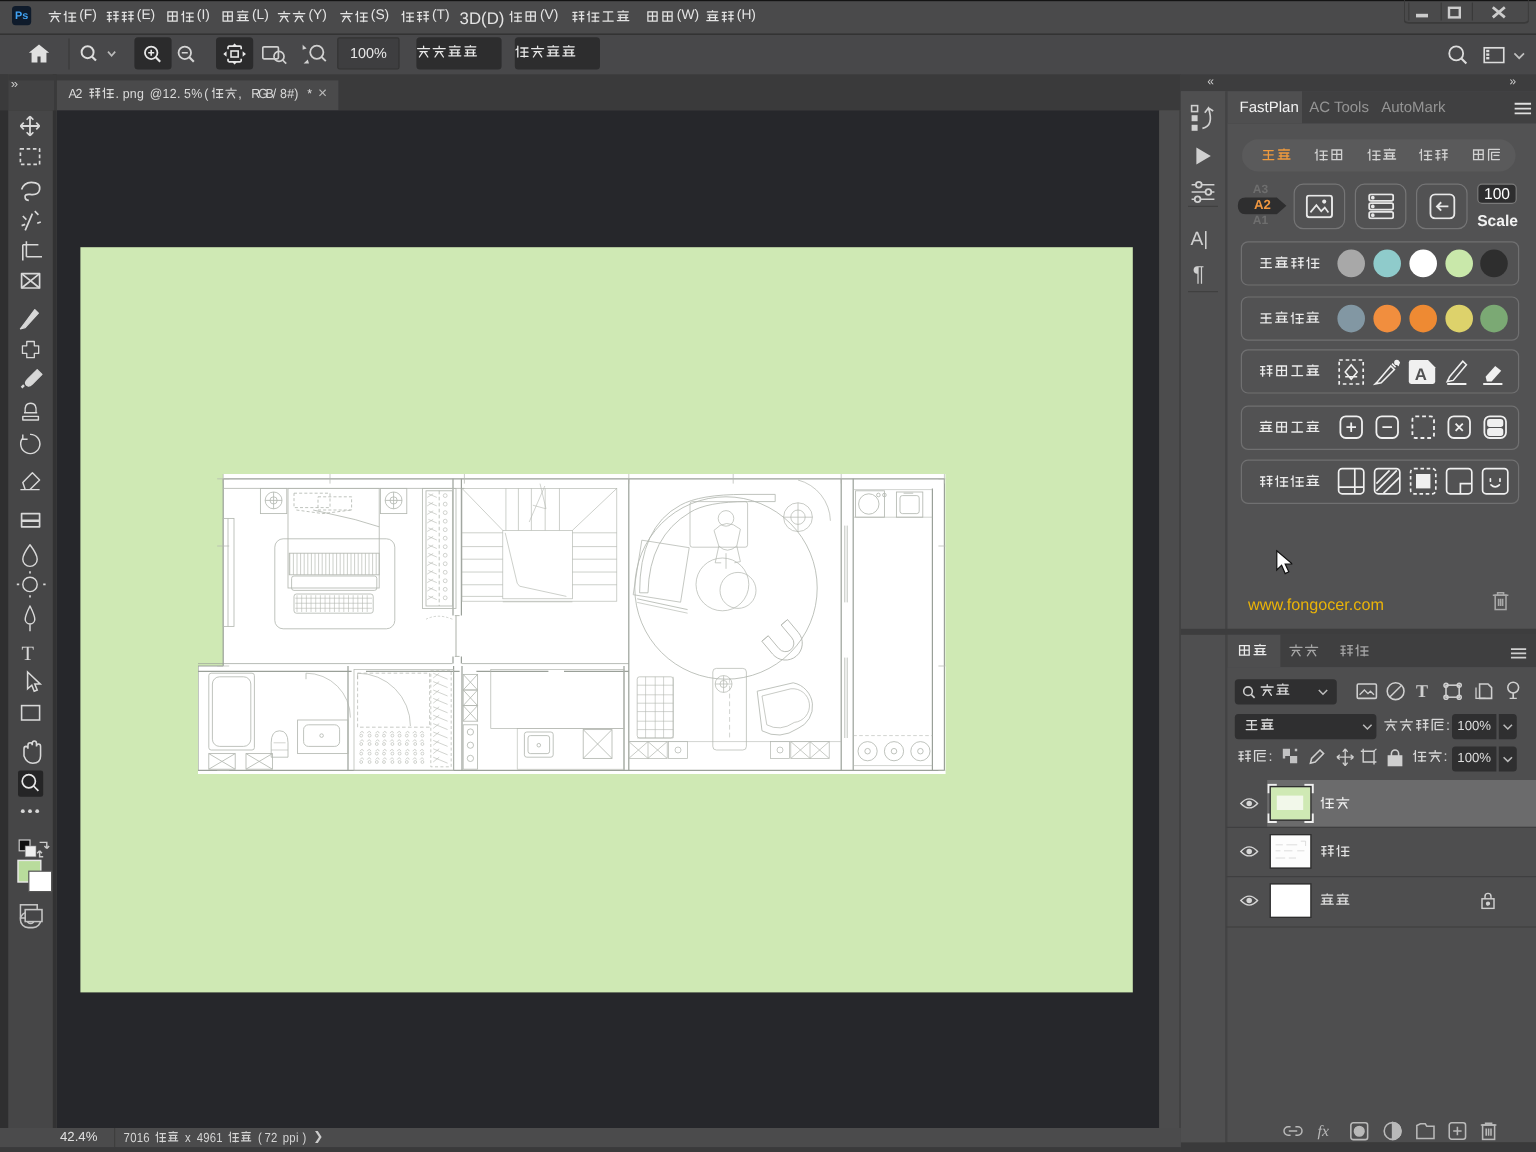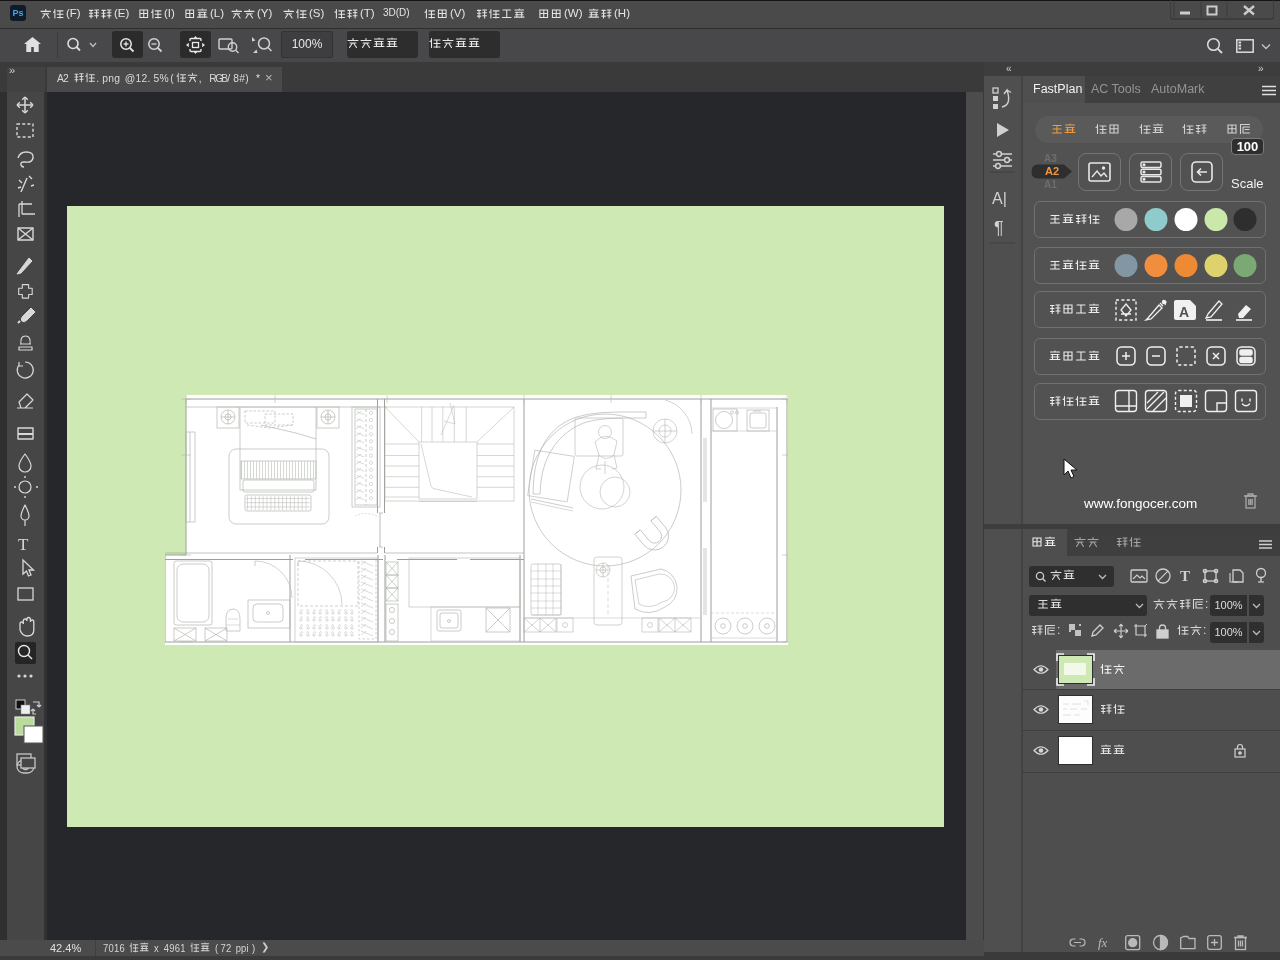--- a/index.html
+++ b/index.html
@@ -78,21 +78,21 @@
     </svg>
   </div>
 <div class="abs" style="left:309px;top:7px;font-size:11.5px;color:#e4e4e4">(S)</div>
 <div class="abs" style="left:334px;top:8px">
     <svg width="26" height="13" style="color:#e4e4e4;overflow:visible;vertical-align:middle">
       <use href="#gC" transform="translate(0.0 0) scale(0.958)"></use>
       <use href="#gE" transform="translate(12.5 0) scale(0.958)"></use>
     </svg>
   </div>
 <div class="abs" style="left:360px;top:7px;font-size:11.5px;color:#e4e4e4">(T)</div>
-<div class="abs" style="left:383px;top:7px;font-size:10px;color:#e4e4e4">3D(D)</div>
+<div class="abs" style="left:383px;top:7px;font-size:14px;color:#e4e4e4">3D(D)</div>
 <div class="abs" style="left:424px;top:8px">
     <svg width="26" height="13" style="color:#e4e4e4;overflow:visible;vertical-align:middle">
       <use href="#gC" transform="translate(0.0 0) scale(0.958)"></use>
       <use href="#gB" transform="translate(12.5 0) scale(0.958)"></use>
     </svg>
   </div>
 <div class="abs" style="left:450px;top:7px;font-size:11.5px;color:#e4e4e4">(V)</div>
 <div class="abs" style="left:476px;top:8px">
     <svg width="51" height="13" style="color:#e4e4e4;overflow:visible;vertical-align:middle">
       <use href="#gE" transform="translate(0.0 0) scale(0.958)"></use>
@@ -803,22 +803,22 @@
       <rect x="1" y="15.6" width="20" height="5.4" rx="1.5"></rect>
       <circle cx="4" cy="3.7" r="0.8" fill="#e8e8e8"></circle>
       <circle cx="4" cy="11" r="0.8" fill="#e8e8e8"></circle>
       <circle cx="4" cy="18.3" r="0.8" fill="#e8e8e8"></circle>
     </g>
   </svg>
 <svg class="abs" style="left:1191px;top:161px" width="22" height="22" viewBox="0 0 22 22">
 <rect x="1" y="1" width="20" height="20" rx="4" fill="none" stroke="#e8e8e8" stroke-width="1.6"></rect>
 <path d="M16 11H7M10 7.5 6.5 11 10 14.5" fill="none" stroke="#e8e8e8" stroke-width="1.6"></path>
   </svg>
-<div class="abs" style="left:1231px;top:138px;width:33px;height:17px;background:#2e2e2f;border:1px solid #7a7a7a;border-radius:4px;color:#ffffff;font-size:13px;font-weight:bold;text-align:center;line-height:15px">100</div>
-<div class="abs" style="left:1231px;top:176px;font-size:13px;color:#f2f2f2;white-space:nowrap;">Scale</div>
+<div class="abs" style="left:1231px;top:153px;width:33px;height:17px;background:#2e2e2f;border:1px solid #7a7a7a;border-radius:4px;color:#ffffff;font-size:13px;font-weight:normal;text-align:center;line-height:15px">100</div>
+<div class="abs" style="left:1231px;top:176px;font-size:13px;color:#f2f2f2;white-space:nowrap;font-weight:bold;">Scale</div>
 <div class="abs" style="left:1034px;top:201px;width:232px;height:37px;border:1px solid #707071;border-radius:6px"></div>
 <div class="abs" style="left:1049px;top:213px">
     <svg width="53" height="14" style="color:#ececec;overflow:visible;vertical-align:middle">
       <use href="#gA" transform="translate(0.0 0) scale(1.000)"></use>
       <use href="#gD" transform="translate(13.0 0) scale(1.000)"></use>
       <use href="#gE" transform="translate(26.0 0) scale(1.000)"></use>
       <use href="#gC" transform="translate(39.0 0) scale(1.000)"></use>
     </svg>
   </div>
 <svg class="abs" style="left:1034px;top:201px" width="232" height="37" viewBox="0 0 232 37">
@@ -910,21 +910,21 @@
       <rect x="66" y="6" width="12" height="12" fill="#f0f0f0" stroke="none"></rect>
 <rect x="91.5" y="1.5" width="21" height="21" rx="3"></rect>
       <path d="M103 22v-8h9.5"></path>
 <rect x="121.5" y="1.5" width="21" height="21" rx="3"></rect>
       <path d="M128 10v2M136 10v2M128.5 15q3.5 3.5 7 0" stroke-linecap="round"></path>
 </g>
   </svg>
 <svg class="abs" style="left:1063px;top:458px" width="14" height="22" viewBox="0 0 14 22">
 <path d="M1 1v16l4-4 3 7 3-1.5-3-6.5h6Z" fill="#ffffff" stroke="#111" stroke-width="1"></path>
   </svg>
-<div class="abs" style="left:1084px;top:496px;font-size:13.5px;color:#ffffff;white-space:nowrap;">www.fongocer.com</div>
+<div class="abs" style="left:1040px;top:496px;font-size:13.5px;color:#eab308;white-space:nowrap;">www.fongocer.com</div>
 <svg class="abs" style="left:1243px;top:492px" width="15" height="17" viewBox="0 0 15 17">
 <g fill="none" stroke="#a8a8a8" stroke-width="1.3">
       <path d="M1 4h13M5 4V2h5v2"></path>
       <rect x="3" y="4" width="9" height="12"></rect>
       <path d="M5.8 7v6M7.5 7v6M9.2 7v6"></path>
     </g>
   </svg>
 <div class="abs" style="left:984px;top:524px;width:296px;height:5px;background:#3d3d3e"></div>
 <div class="abs" style="left:1023px;top:529px;width:257px;height:27px;background:#3f3f40"></div>
 <div class="abs" style="left:1023px;top:529px;width:44px;height:27px;background:#4e4e4f"></div>

